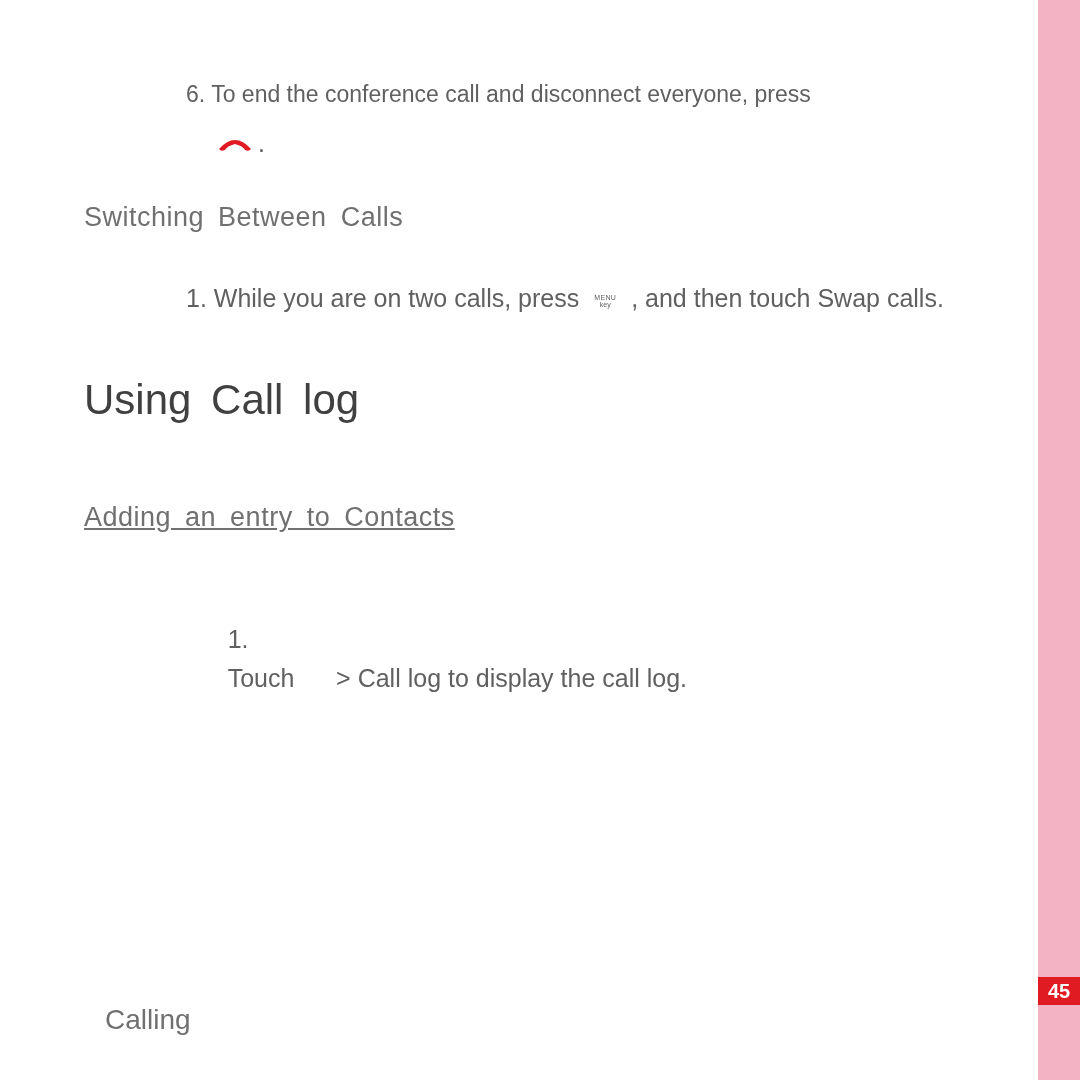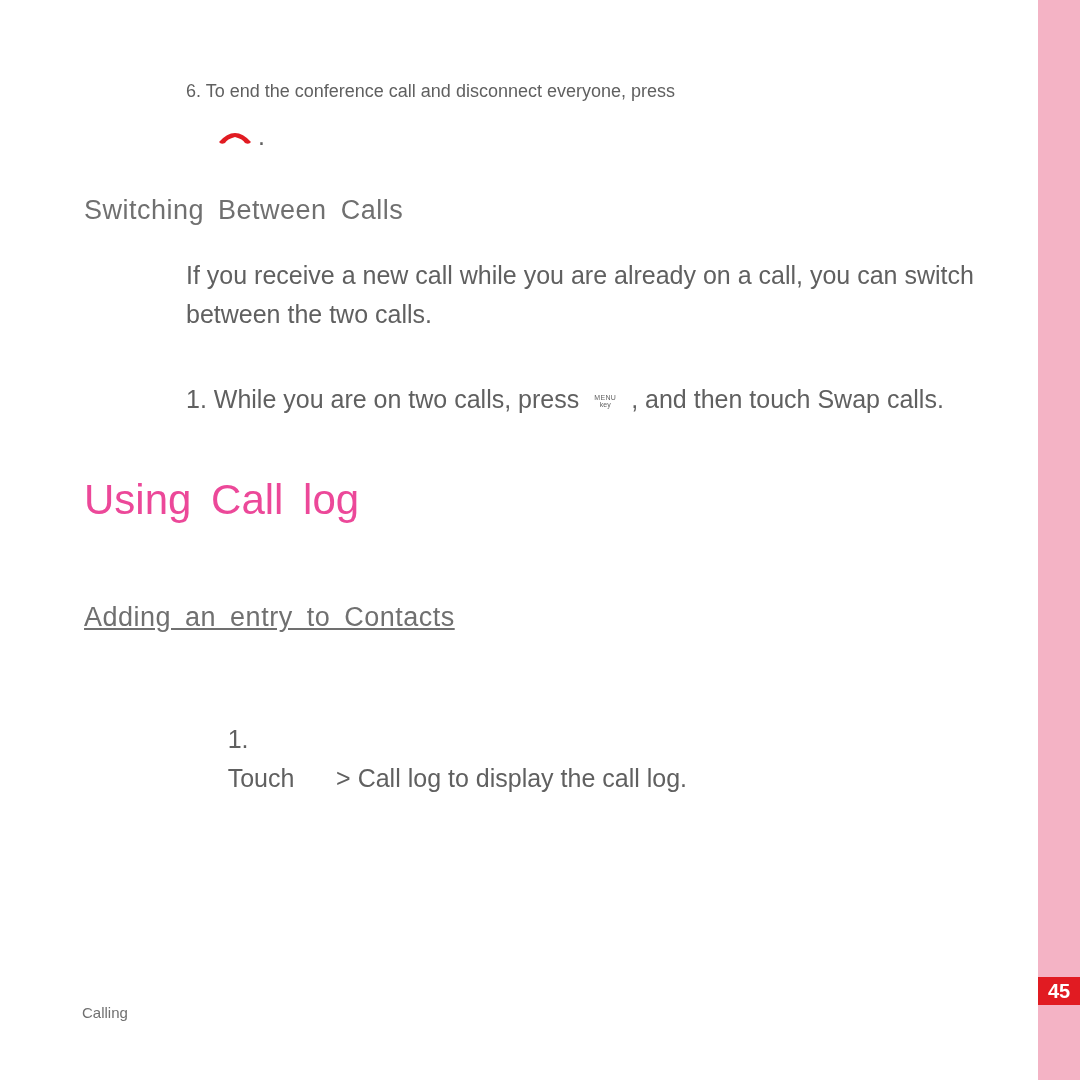--- a/index.html
+++ b/index.html
@@ -33,46 +33,46 @@
       justify-content: center;
     }
     .content {
       position: absolute;
       left: 84px;
       top: 78px;
       width: 920px;
       color: #606060;
     }
     .body-indent { margin-left: 102px; }
-    .step-6 { font-size: 18px; line-height: 1.45; }
+    .step-6 { font-size: 23px; line-height: 1.45; }
     .hangup-row { margin-top: 18px; margin-left: 132px; font-size: 25px; display:flex; align-items:center; gap:4px;}
     .hangup-icon { display:inline-block; line-height:0; }
     .h2 { font-size: 27px; color: #707070; margin-top: 44px; letter-spacing: 0.5px; word-spacing: 6px;}
     .para { font-size: 25px; line-height: 1.55; margin-top: 30px; }
     .step { font-size: 25px; line-height: 1.55; margin-top: 46px; }
     .step .num { display:inline; }
     .menu-key {
       display: inline-flex;
       flex-direction: column;
       align-items: center;
       justify-content: center;
       width: 30px;
       height: 22px;
       vertical-align: middle;
       margin: 0 4px;
       line-height: 1;
     }
     .menu-key-top { font-size: 7px; color:#606060; letter-spacing:0.3px;}
     .menu-key-bottom { font-size: 7px; color:#606060; }
-    .h1 { font-size: 42px; color: #ec4899; margin-top: 58px; word-spacing: 8px;}
+    .h1 { font-size: 42px; color: #404040; margin-top: 58px; word-spacing: 8px;}
     .footer {
       position: absolute;
-      left: 82px;
+      left: 105px;
       top: 1004px;
-      font-size: 15px;
+      font-size: 28px;
       color: #707070;
     }
     b { color: #606060; font-weight: normal; }
   </style>
 </head>
 <body>
 
 <div class="page">
   <div class="side-stripe"></div>
   <div class="page-number">45</div>
@@ -87,21 +87,20 @@
       <span class="hangup-icon">
         <svg width="38" height="18" viewBox="0 0 38 18">
           <path d="M 3 14 Q 19 -4 35 14 Q 33 17 29 15 Q 27 11 19 9 Q 11 11 9 15 Q 5 17 3 14 Z" fill="#e11b22"></path>
         </svg>
       </span>
       <span>.</span>
     </div>
 
     <div class="h2">Switching Between Calls</div>
 
-    <div class="para body-indent">If you receive a new call while you are already on a call, you can switch between the two calls.</div>
 
     <div class="step body-indent">
       <span class="num">1.</span>
       <span>While you are on two calls, press</span>
       <span class="menu-key">
         <span class="menu-key-top">MENU</span>
         <span class="menu-key-bottom">key</span>
       </span>
       <span>, and then touch</span>
       <b>Swap calls</b><span>.</span>

